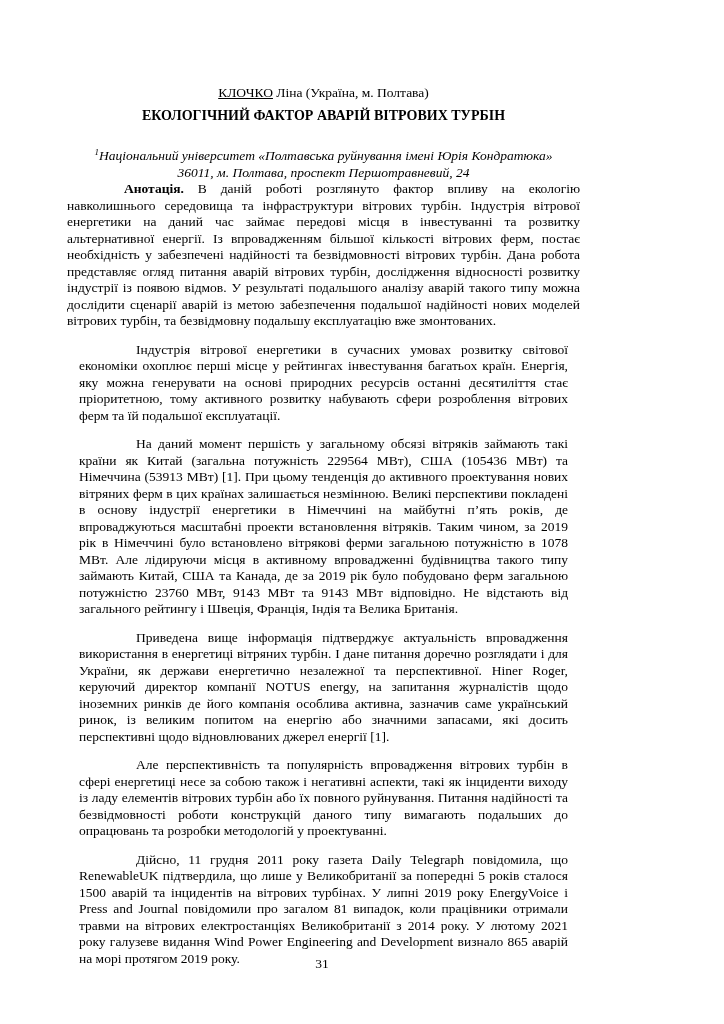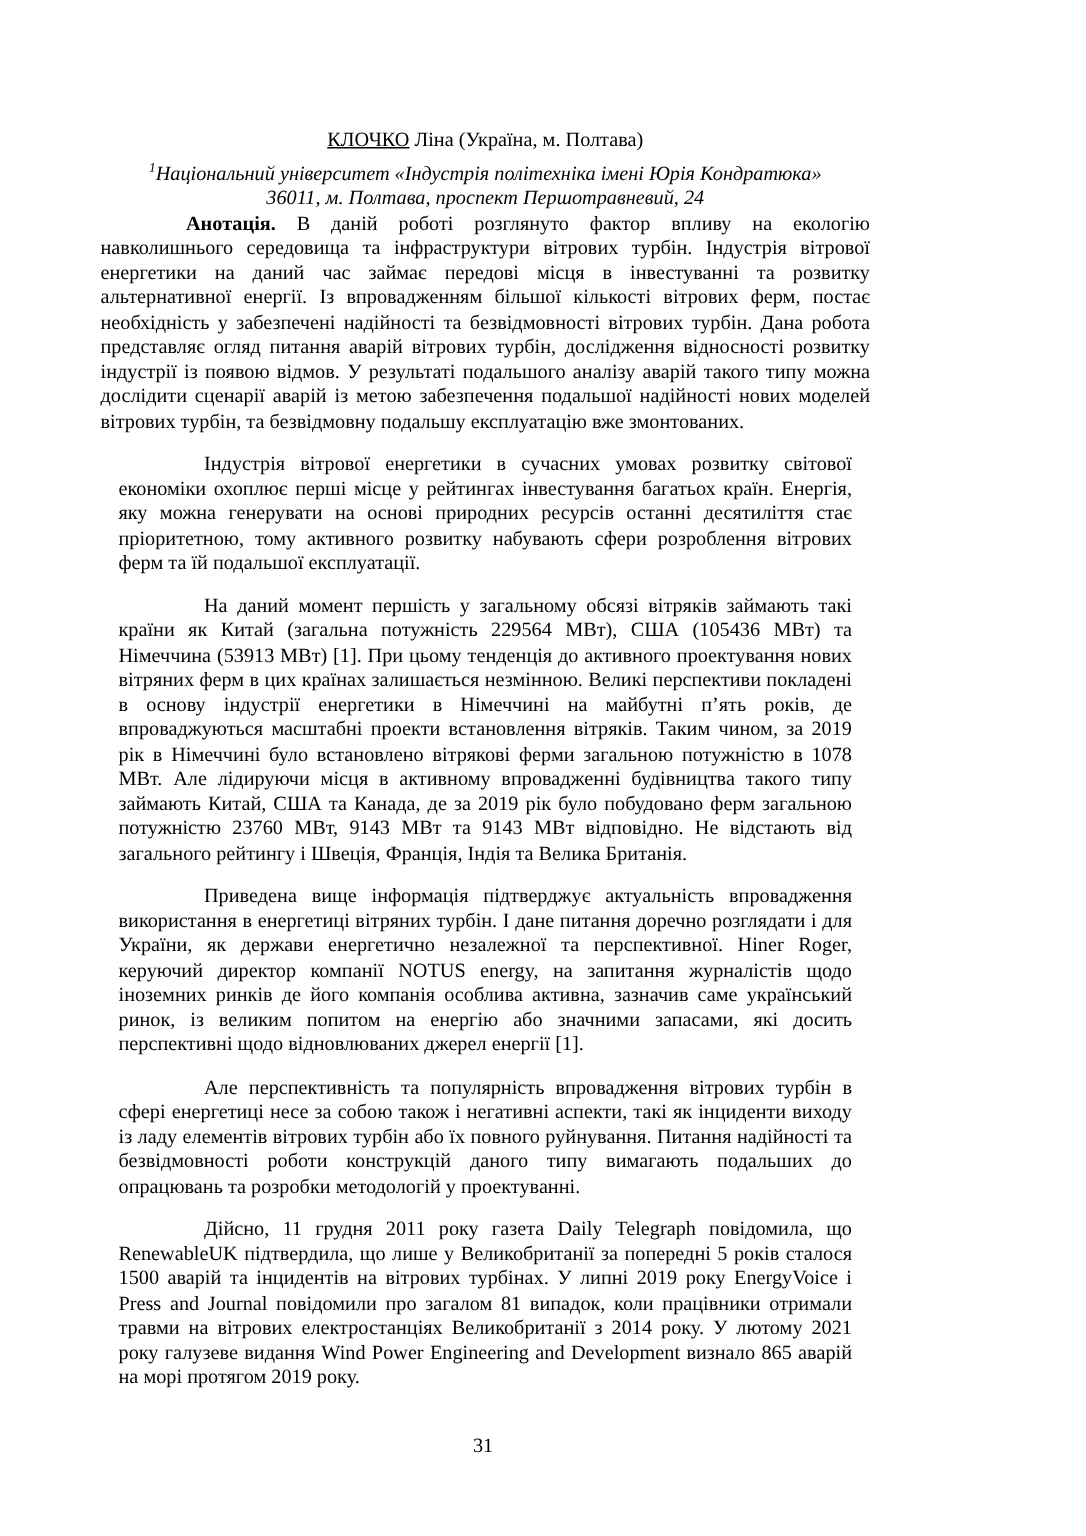--- a/index.html
+++ b/index.html
@@ -42,22 +42,23 @@
     text-align: center;
   }
 </style>
 </head>
 <body>
 
 <div class="page">
 
   <p class="author-line"><span class="underlined">КЛОЧКО</span><span> Ліна (Україна, м. Полтава)</span></p>
 
+  <p class="paper-title">ЕКОЛОГІЧНИЙ ФАКТОР АВАРІЙ ВІТРОВИХ ТУРБІН</p>
 
-  <p class="affil-line"><sup>1</sup><span>Національний університет «Індустрія політехніка імені Юрія Кондратюка»</span></p>
+  <p class="affil-line"><sup>1</sup><span>Національний університет «Полтавська руйнування імені Юрія Кондратюка»</span></p>
 
   <p class="affil-line">36011, м. Полтава, проспект Першотравневий, 24</p>
 
 
   <p class="abstract-par"><span class="abstract-label">Анотація.</span><span> В даній роботі розглянуто фактор впливу на екологію навколишнього середовища та інфраструктури вітрових турбін. Індустрія вітрової енергетики на даний час займає передові місця в інвестуванні та розвитку альтернативної енергії. Із впровадженням більшої кількості вітрових ферм, постає необхідність у забезпечені надійності та безвідмовності вітрових турбін. Дана робота представляє огляд питання аварій вітрових турбін, дослідження відносності розвитку індустрії із появою відмов. У результаті подальшого аналізу аварій такого типу можна дослідити сценарії аварій із метою забезпечення подальшої надійності нових моделей вітрових турбін, та безвідмовну подальшу експлуатацію вже змонтованих.</span></p>
 
   <p class="body-par">Індустрія вітрової енергетики в сучасних умовах розвитку світової економіки охоплює перші місце у рейтингах інвестування багатьох країн. Енергія, яку можна генерувати на основі природних ресурсів останні десятиліття стає пріоритетною, тому активного розвитку набувають сфери розроблення вітрових ферм та їй подальшої експлуатації.</p>
 
   <p class="body-par">На даний момент першість у загальному обсязі вітряків займають такі країни як Китай (загальна потужність 229564 МВт), США (105436 МВт) та Німеччина (53913 МВт) [1]. При цьому тенденція до активного проектування нових вітряних ферм в цих країнах залишається незмінною. Великі перспективи покладені в основу індустрії енергетики в Німеччині на майбутні п’ять років, де впроваджуються масштабні проекти встановлення вітряків. Таким чином, за 2019 рік в Німеччині було встановлено вітрякові ферми загальною потужністю в 1078 МВт. Але лідируючи місця в активному впровадженні будівництва такого типу займають Китай, США та Канада, де за 2019 рік було побудовано ферм загальною потужністю 23760 МВт, 9143 МВт та 9143 МВт відповідно. Не відстають від загального рейтингу і Швеція, Франція, Індія та Велика Британія.</p>
 

